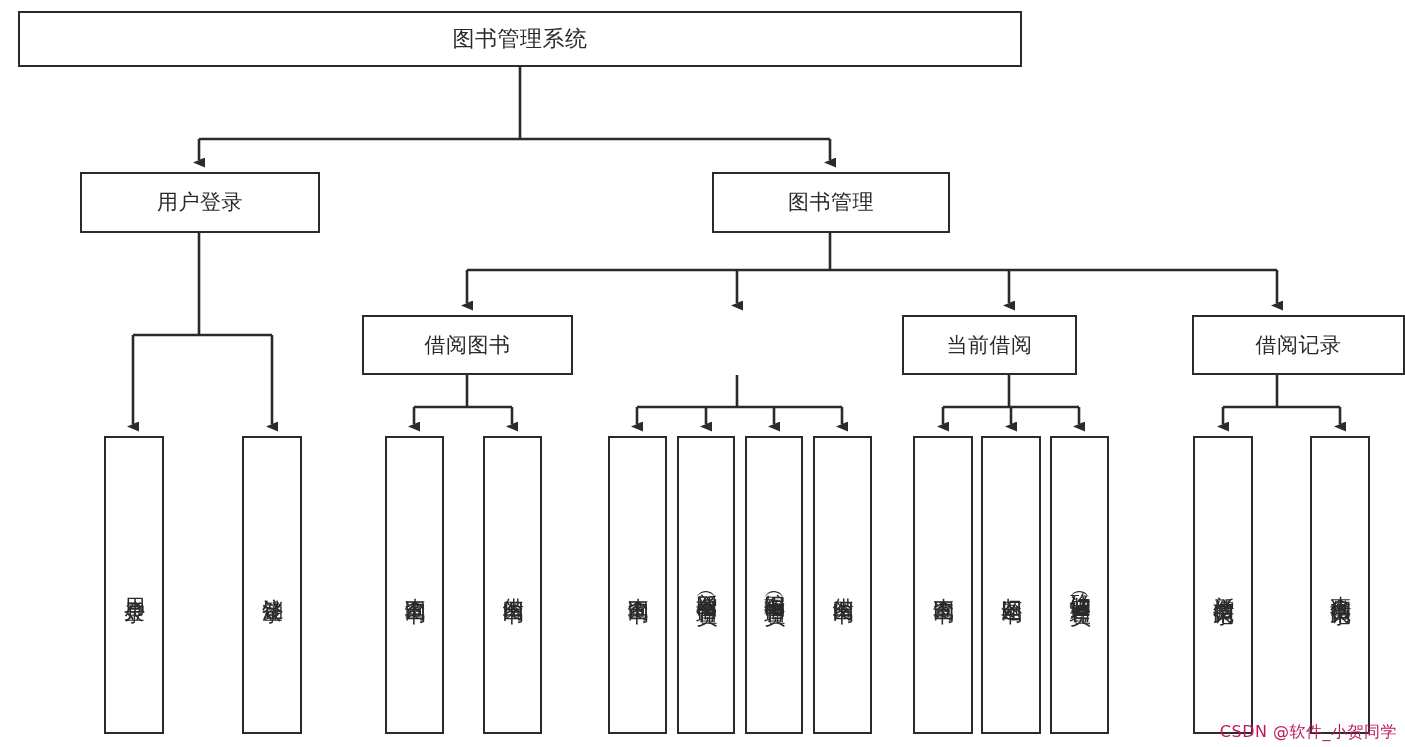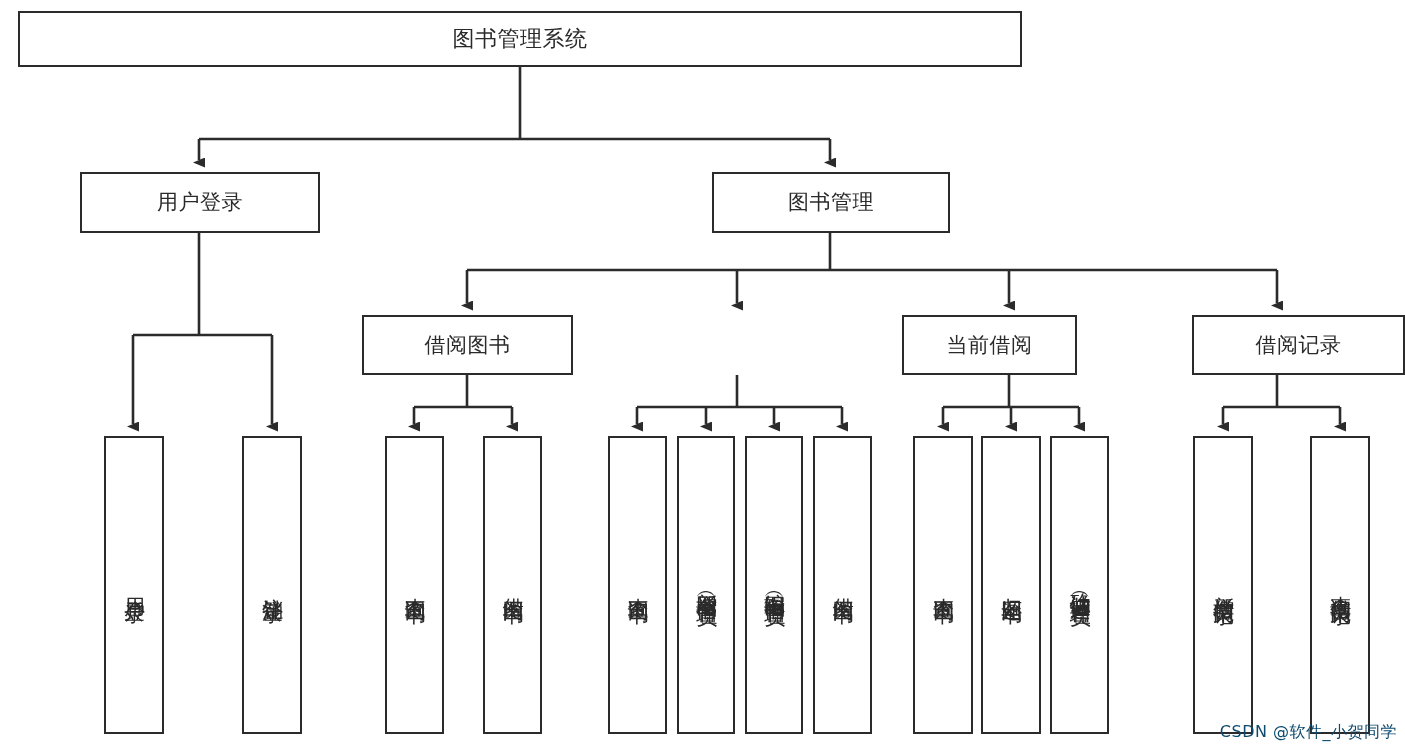--- a/index.html
+++ b/index.html
@@ -63,21 +63,21 @@
     line-height: 1.12;
     letter-spacing: 2px;
     white-space: nowrap;
     max-height: 100%;
   }
   #watermark {
     position: absolute;
     right: 8px;
     bottom: 4px;
     font-size: 16px;
-    color: #0c4a6e;
+    color: #be185d;
     white-space: nowrap;
     letter-spacing: 0.5px;
     pointer-events: none;
   }
 </style>
 </head>
 <body>
 
 <div id="diagram-root">
 

